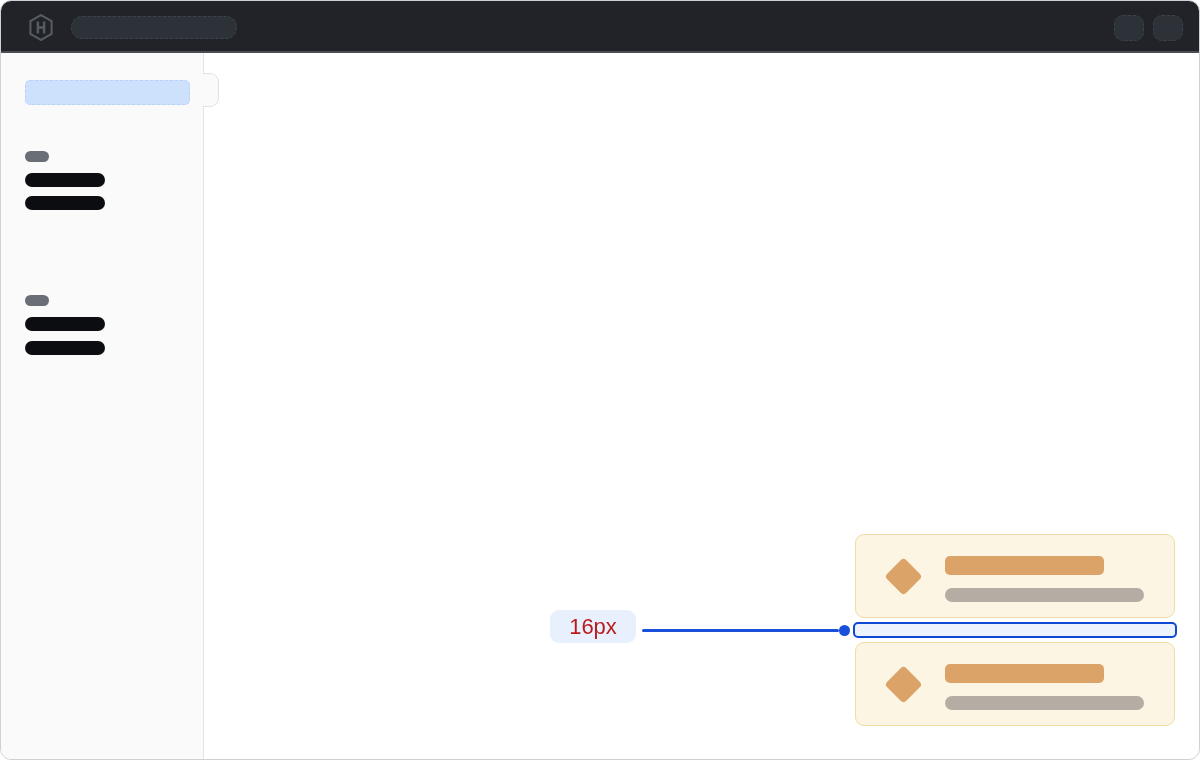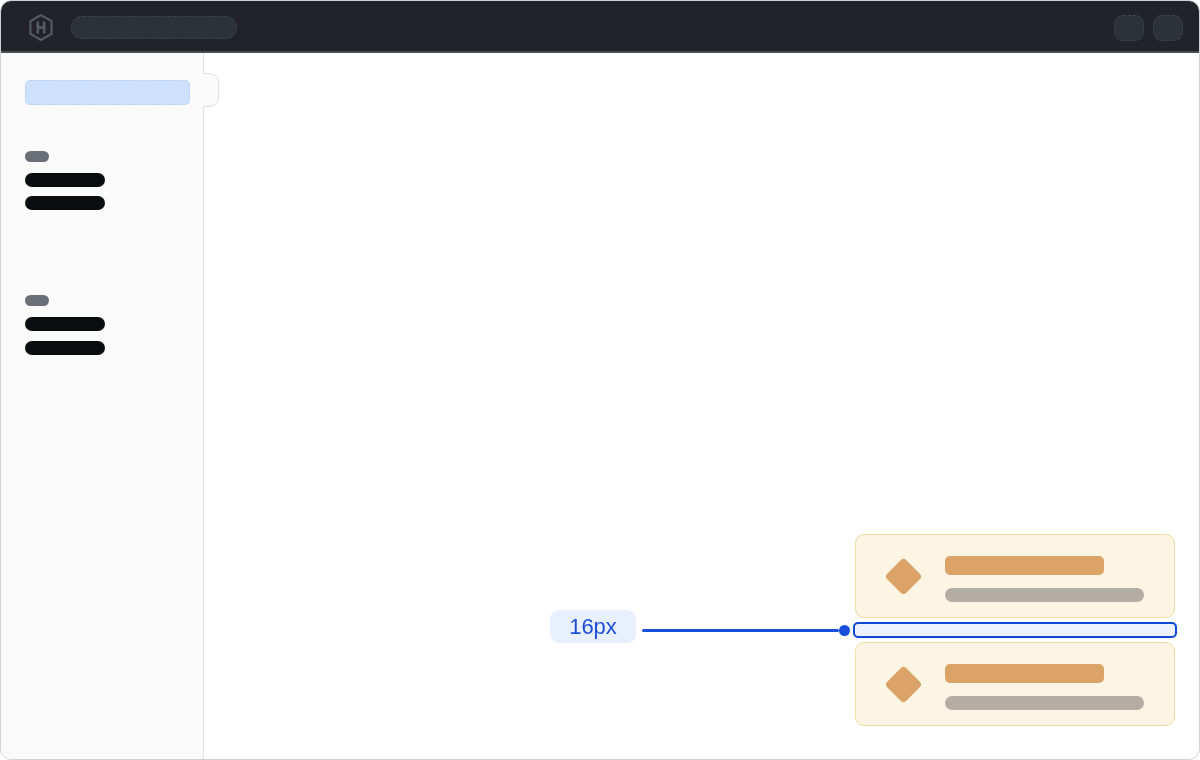--- a/index.html
+++ b/index.html
@@ -76,21 +76,21 @@
     background:#b3ada3;border-radius:7px;
   }
 
   
   .gap-highlight{
     position:absolute;left:852px;top:621px;width:324px;height:16px;
     background:#edf3fe;border:2px solid #0d49d4;border-radius:5px;z-index:2;
   }
   .anno-label{
     position:absolute;left:549px;top:609px;width:86px;height:33px;
-    background:#e8f0fd;border-radius:9px;color:#1d4ed8;
+    background:#e8f0fd;border-radius:9px;color:#b91c1c;
     font-size:22px;font-weight:500;text-align:center;line-height:33px;
   }
   .anno-line{
     position:absolute;left:641px;top:628px;width:197px;height:2.5px;
     background:#1a4fdc;border-radius:2px;
   }
   .anno-dot{
     position:absolute;left:838px;top:623.5px;width:11px;height:11px;
     background:#1a4fdc;border-radius:50%;
   }

